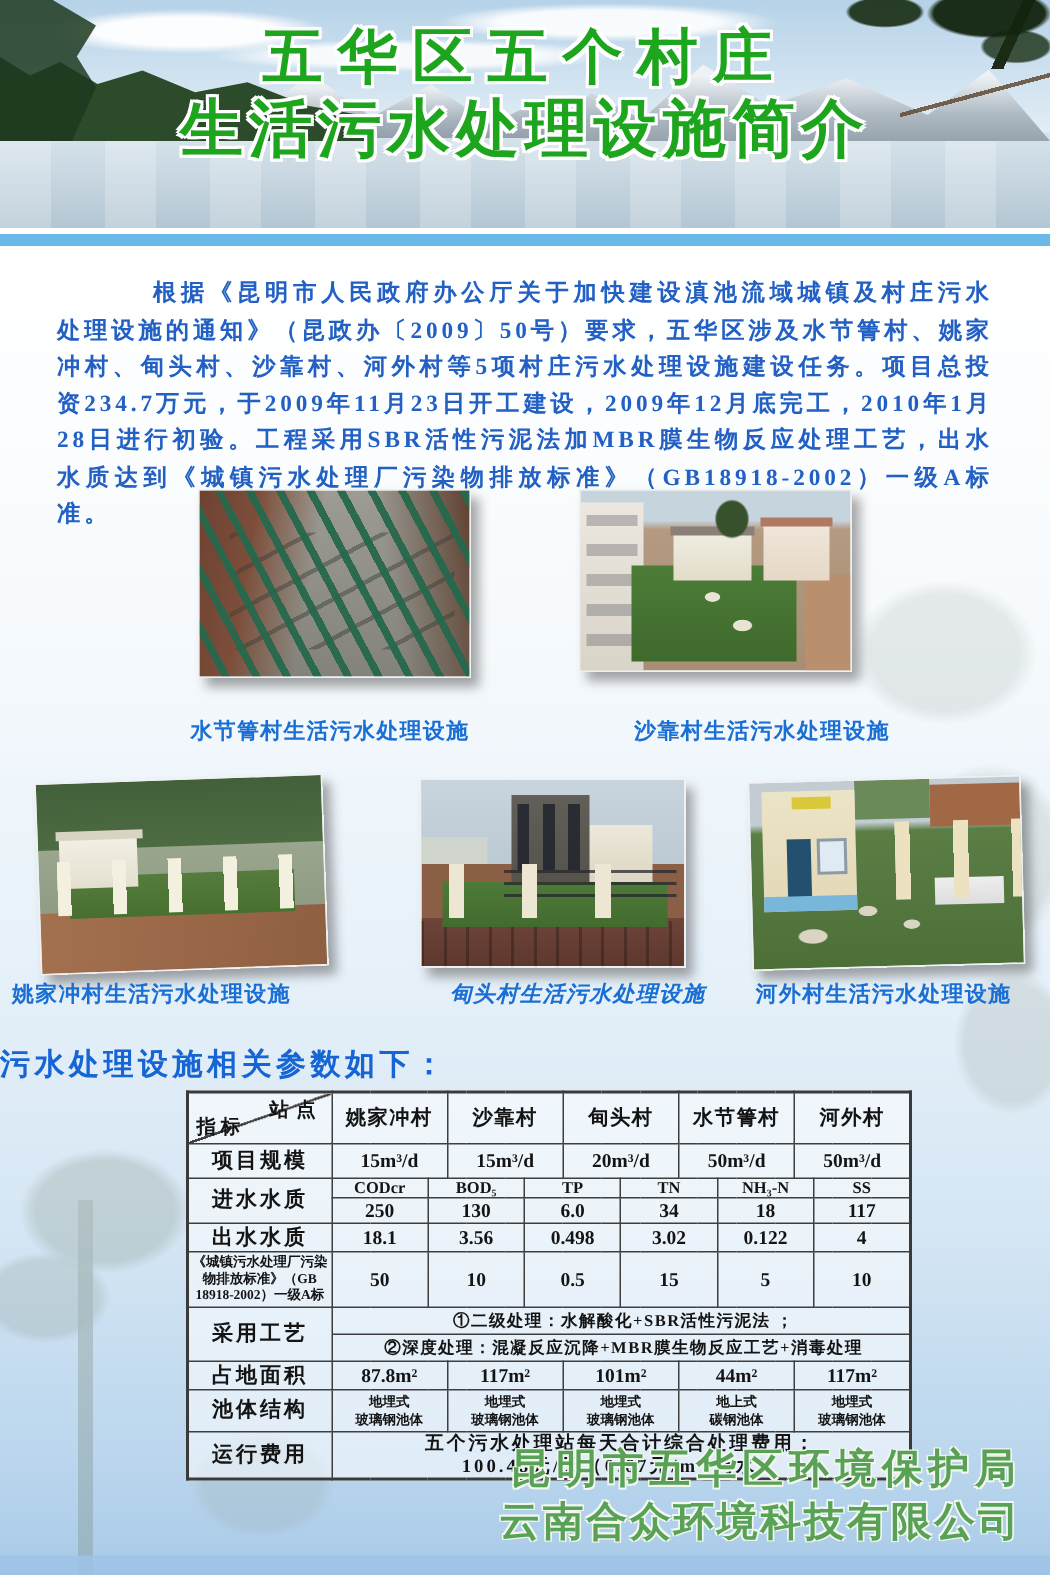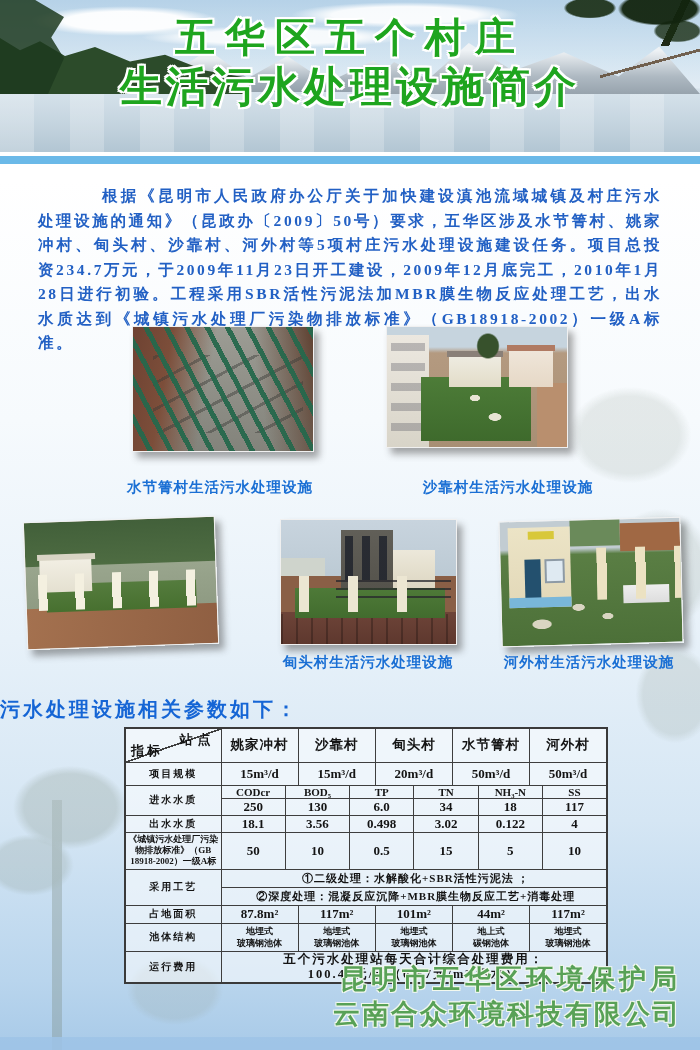--- a/index.html
+++ b/index.html
@@ -134,30 +134,30 @@
       radial-gradient(ellipse at center,#d9d5c2 0 45%,transparent 52%),
       linear-gradient(180deg,#c2ccd2 0 28px,#5a7e44 34px,#4c7038 124px);
     background-position:8px 76px,24px 38px,46px 40px,44px 38px,28px 10px,8px 6px,96px 28px,120px 4px,70px 0,122px 66px,26px 96px,68px 82px,98px 92px,0 0;
     background-size:62px 10px,16px 48px,16px 20px,20px 24px,26px 8px,62px 80px,84px 52px,60px 28px,50px 26px,46px 18px,28px 14px,18px 10px,16px 9px,180px 124px;}
   
   .cap{position:absolute;color:#1a6fd4;font-weight:bold;font-size:14.5px;letter-spacing:1px;text-align:center;
        font-family:"Liberation Sans","DejaVu Sans",sans-serif;}
   .cap1{left:110px;top:478px;width:220px;}
   .cap2{left:398px;top:478px;width:220px;}
   .cap3{left:8px;top:653px;width:186px;}
-  .cap4{left:277px;top:653px;width:182px;}
+  .cap4{left:294px;top:653px;width:182px;font-style:italic;}
   .cap5{left:490px;top:653px;width:198px;}
   
   .tbl-heading{position:absolute;left:0;top:696px;width:700px;text-align:left;color:#1565d5;
     font-weight:bold;font-size:20px;letter-spacing:3px;}
   table.params{position:absolute;left:124px;top:727px;width:484px;border-collapse:collapse;
     table-layout:fixed;background:rgba(255,255,255,.55);border:2px solid #3a3a3a;}
   table.params td{border:1px solid #3e3e3e;text-align:center;vertical-align:middle;
     color:#141414;padding:0 2px;overflow:hidden;}
-  td.lbl{font-weight:bold;font-size:10px;letter-spacing:2px;}
+  td.lbl{font-weight:bold;font-size:14px;letter-spacing:2px;}
   td.vh{font-weight:bold;font-size:13.5px;letter-spacing:1px;}
   td.num{font-weight:bold;font-size:13px;}
   td.param{font-weight:bold;font-size:11px;font-family:Liberation Serif, serif;}
   td.std-lbl{font-weight:bold;font-size:9px;letter-spacing:0;line-height:11px;text-align:left;padding:1px 2px;}
   td.proc{text-align:left;}
   .proc-line{font-weight:bold;font-size:11px;letter-spacing:1px;padding:1px 4px 1px 8px;}
   .proc-line2{border-top:1px solid #3e3e3e;}
   .struct div{font-weight:bold;font-size:9px;line-height:12px;}
   td.cost div{font-weight:bold;font-size:12.5px;letter-spacing:2px;line-height:15px;}
   td.corner{position:relative;padding:0;
@@ -197,20 +197,21 @@
   <div class="row1">
     <div class="photo ph-a"></div>
     <div class="photo ph-b"></div>
   </div>
   <div class="cap cap1">水节箐村生活污水处理设施</div>
   <div class="cap cap2">沙靠村生活污水处理设施</div>
 
   <div class="photo row2-ph ph-c" style="position:absolute;"></div>
   <div class="photo row2-ph ph-d" style="position:absolute;"></div>
   <div class="photo row2-ph ph-e" style="position:absolute;"></div>
+  <div class="cap cap3">姚家冲村生活污水处理设施</div>
   <div class="cap cap4">甸头村生活污水处理设施</div>
   <div class="cap cap5">河外村生活污水处理设施</div>
 
   <div class="tbl-heading">污水处理设施相关参数如下：</div>
 
   <table class="params">
     <colgroup>
       <col style="width:96px">
       <col span="30">
     </colgroup>

